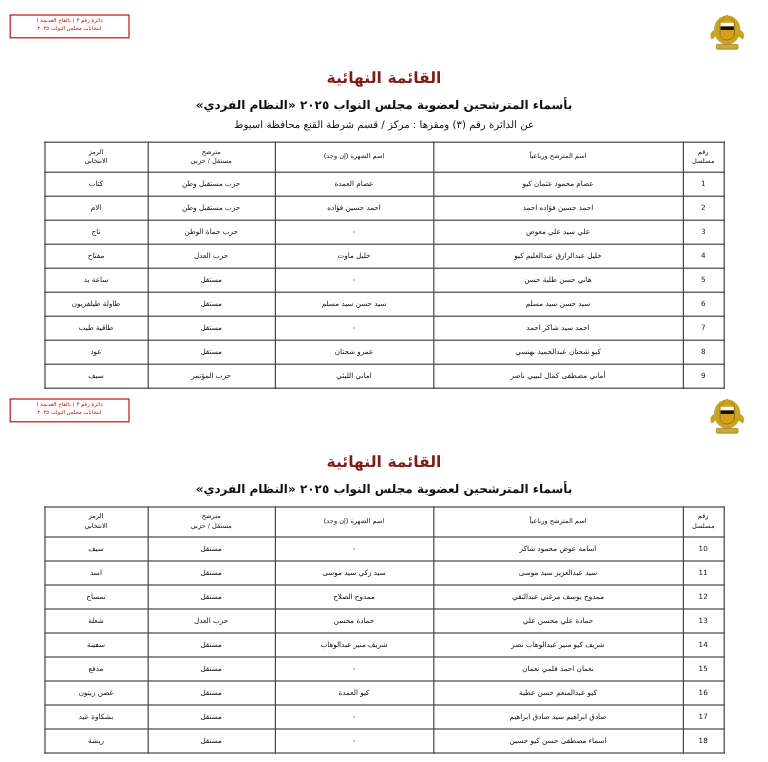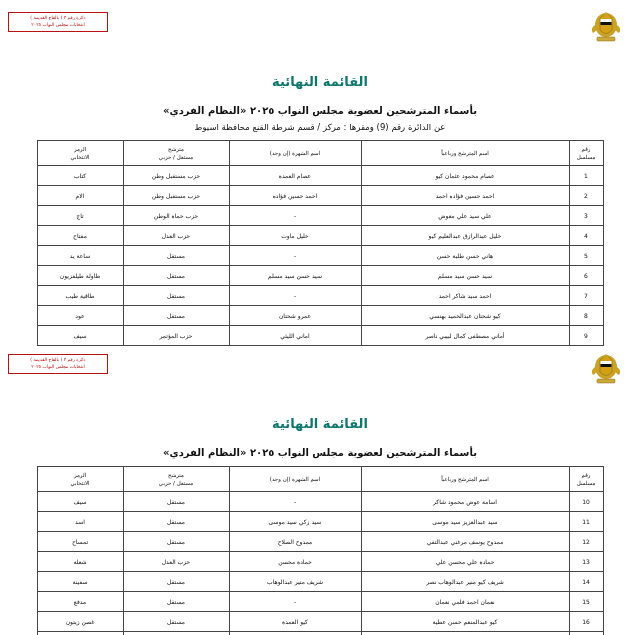--- a/index.html
+++ b/index.html
@@ -54,25 +54,25 @@
     right: 14px;
     top: 2px;
     width: 40px;
     height: 40px;
     text-align: center;
   }
   .emblem svg { display:block; }
 
   .title {
     text-align: center;
-    color: #0f766e;
+    color: #7f1d1d;
     font-weight: bold;
     font-size: 13px;
     letter-spacing: 0;
-    margin: 16px;
+    margin: 0;
     padding-top: 6px;
   }
   .subtitle {
     text-align: center;
     font-weight: bold;
     font-size: 10px;
     margin: 10px 0 0 0;
     color: #111;
   }
   .subtitle2 {
@@ -134,21 +134,21 @@
           <path d="M20 4 L23 8 L17 8 Z" fill="#c9a227"></path>
           <rect x="11" y="29" width="18" height="4" rx="1" fill="#caa83a" stroke="#8a6b10" stroke-width="0.5"></rect>
           <path d="M9 17 q-5 3 -2 8 q4 -2 4 -6 Z" fill="#c9a227"></path>
           <path d="M31 17 q5 3 2 8 q-4 -2 -4 -6 Z" fill="#c9a227"></path>
         </svg>
       </div>
     </div>
 
     <div class="title">القائمة النهائية</div>
     <div class="subtitle">بأسماء المترشحين لعضوية مجلس النواب ٢٠٢٥ «النظام الفردي»</div>
-    <div class="subtitle2">عن الدائرة رقم (9)  ومقرها : مركز / قسم شرطة القنع  محافظة اسيوط</div>
+    <div class="subtitle2">عن الدائرة رقم (٣)  ومقرها : مركز / قسم شرطة القنع  محافظة اسيوط</div>
 
     <table class="cands">
       <colgroup>
         <col class="c-num">
           <col class="c-name">
           <col class="c-fame">
           <col class="c-party">
           <col class="c-symbol">
       </colgroup>
       <thead>

